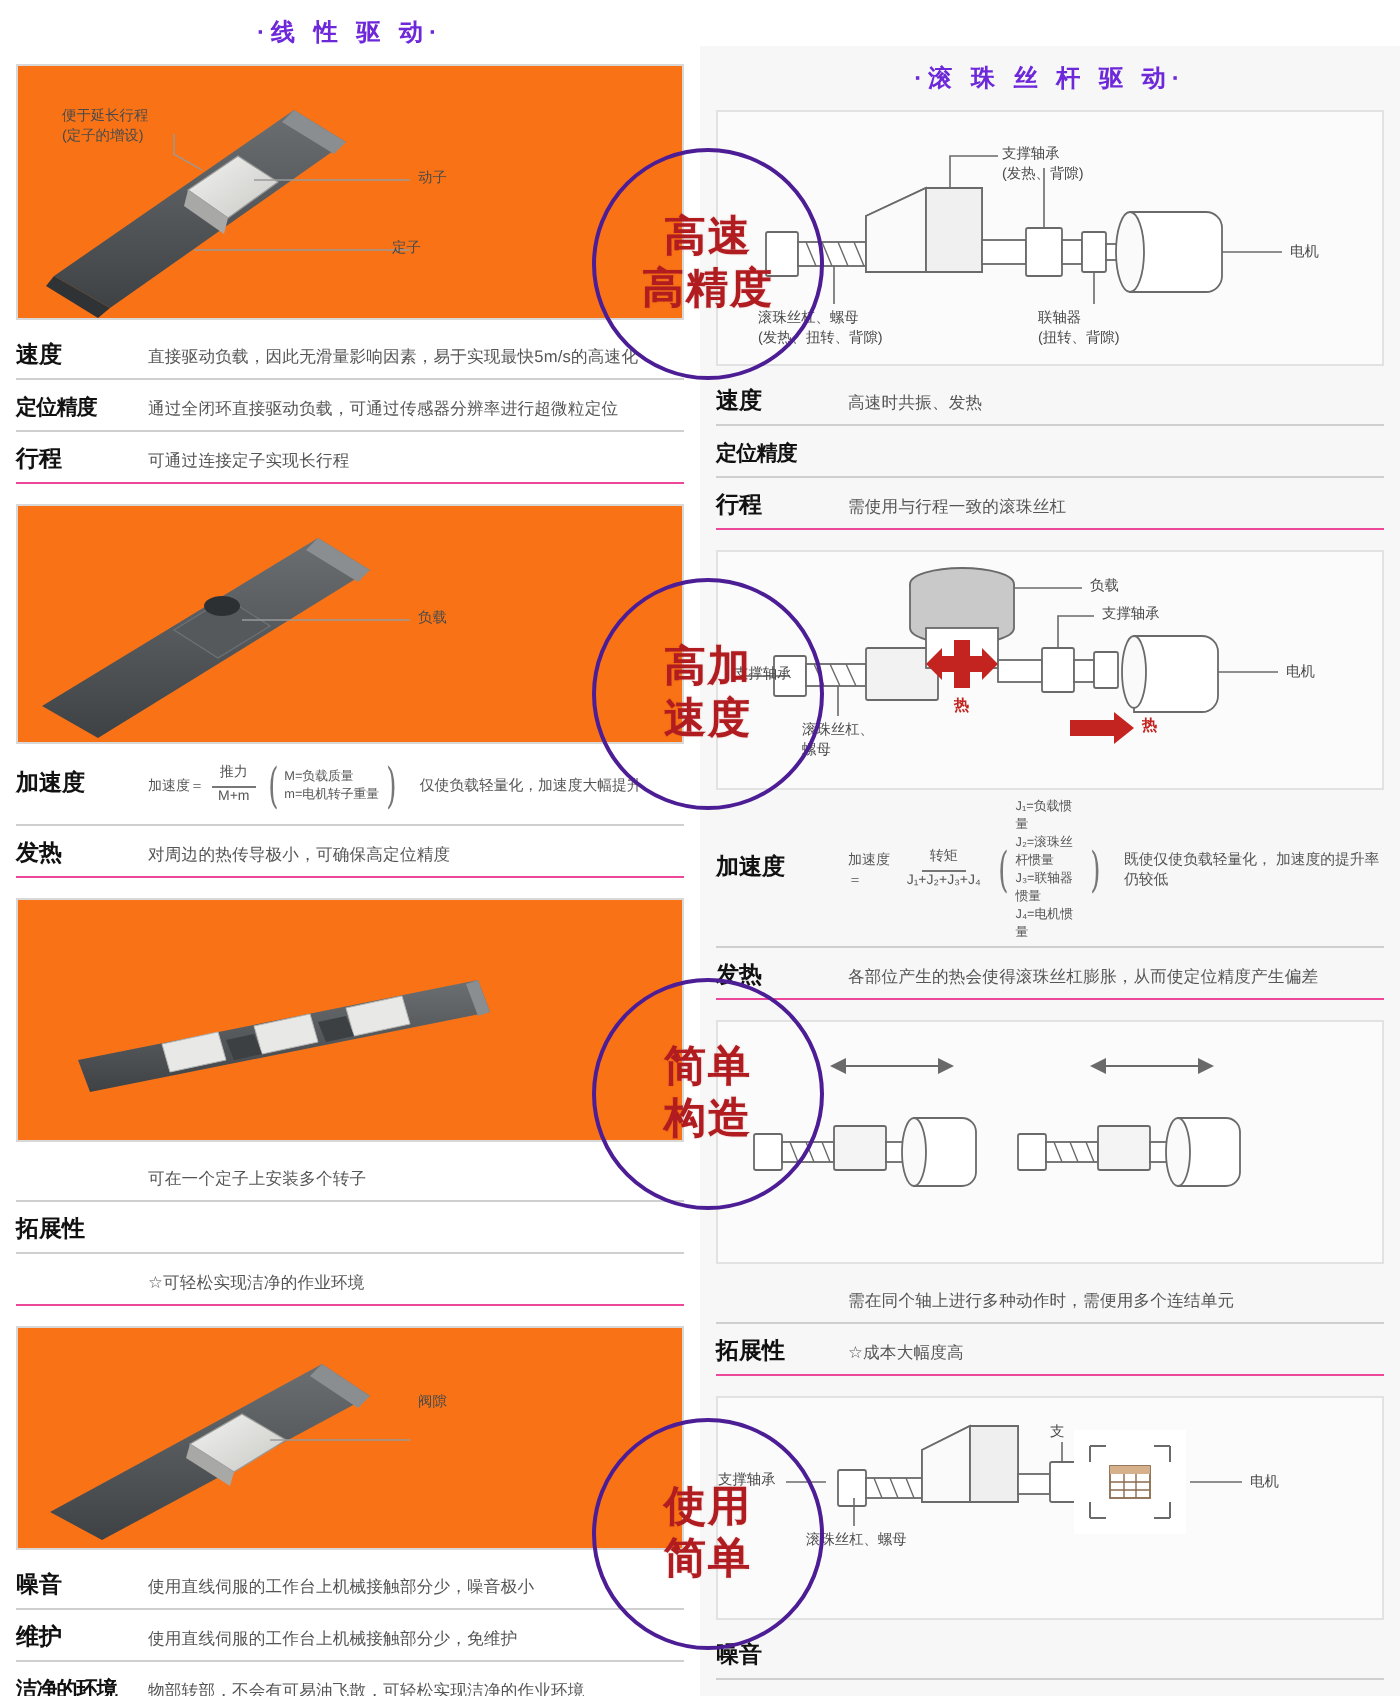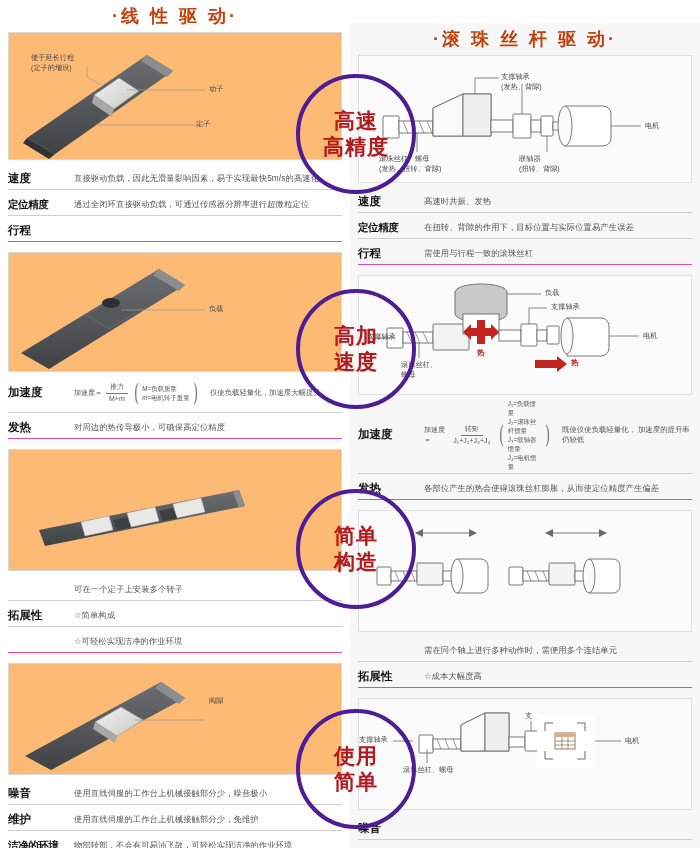--- a/index.html
+++ b/index.html
@@ -10,30 +10,30 @@
     overflow:hidden;
     position:relative;
   }
   .page{width:700px;height:848px;position:relative;display:flex;}
   .col{width:350px;position:relative;box-sizing:border-box;}
   .col.right{background:#f7f7f7;margin-top:23px;}
 
   
   .col-head{
     height:32px;display:flex;align-items:center;justify-content:center;
-    font-size:18px;font-weight:bold;letter-spacing:3px;color:#c2410c;
+    font-size:12px;font-weight:bold;letter-spacing:3px;color:#6d28d9;
   }
 
   
   .section{position:relative;}
   .figure{
     position:relative;
     margin:0 8px;
     border:1px solid #d8d8d8;
-    background:#fdba74;
+    background:#f97316;
     box-sizing:border-box;
     overflow:hidden;
   }
   .col.right .figure{background:#fbfbfb;border-color:#e2e2e2;}
   .fig-h1{height:128px;}
   .fig-h2{height:120px;}
   .fig-h3{height:122px;}
   .fig-h4{height:112px;}
 
   
@@ -79,21 +79,21 @@
     font-size:24px;color:#777;font-family:"DejaVu Serif",serif;
     line-height:1;transform:scaleX(.55);
   }
   .brace-items{display:flex;flex-direction:column;font-size:6.4px;color:#555;line-height:9px;padding:0 1px;}
   .fnote{font-size:7.4px;color:#555;line-height:10px;margin-left:4px;}
 
   
   .badge{
     position:absolute;
     width:112px;height:112px;border-radius:50%;
-    border:4px solid #4c1d95;
+    border:2px solid #4c1d95;
     display:flex;flex-direction:column;align-items:center;justify-content:center;
     color:#b01c20;font-weight:bold;font-size:21px;line-height:1.22;
     letter-spacing:1px;
     z-index:6;
     background:transparent;
     text-shadow:0 0 1px rgba(176,28,32,.25);
   }
 
   
   .dg{position:absolute;inset:0;}
@@ -146,20 +146,21 @@
         <div class="srow">
           <div class="slabel">速度</div>
           <div class="sval">直接驱动负载，因此无滑量影响因素，易于实现最快5m/s的高速化</div>
         </div>
         <div class="srow">
           <div class="slabel wide">定位精度</div>
           <div class="sval">通过全闭环直接驱动负载，可通过传感器分辨率进行超微粒定位</div>
         </div>
         <div class="srow">
           <div class="slabel">行程</div>
+          <div class="sval">可通过连接定子实现长行程</div>
         </div>
       </div>
     </div>
 
     <div class="section" style="margin-top:10px;">
       <div class="figure fig-h2">
         <div class="dg">
           <svg width="334" height="118" viewBox="0 0 334 118">
             <polygon points="12,100 150,16 176,32 40,116" fill="url(#railg)"></polygon>
             <polygon points="150,16 176,32 170,38 144,22" fill="#8a8e90"></polygon>
@@ -221,21 +222,20 @@
         <span>简单</span>
         <span>构造</span>
       </div>
       <div class="specs">
         <div class="srow blank">
           <div class="slabel"></div>
           <div class="sval">可在一个定子上安装多个转子</div>
         </div>
         <div class="srow">
           <div class="slabel">拓展性</div>
-          <div class="sval">☆简单构成</div>
         </div>
         <div class="srow blank">
           <div class="slabel"></div>
           <div class="sval">☆可轻松实现洁净的作业环境</div>
         </div>
       </div>
     </div>
 
     <div class="section" style="margin-top:10px;">
       <div class="figure fig-h4">
@@ -308,21 +308,20 @@
 (扭转、背隙)</div>
         </div>
       </div>
       <div class="specs">
         <div class="srow">
           <div class="slabel">速度</div>
           <div class="sval">高速时共振、发热</div>
         </div>
         <div class="srow">
           <div class="slabel wide">定位精度</div>
-          <div class="sval">在扭转、背隙的作用下，目标位置与实际位置易产生误差</div>
         </div>
         <div class="srow">
           <div class="slabel">行程</div>
           <div class="sval">需使用与行程一致的滚珠丝杠</div>
         </div>
       </div>
     </div>
 
     <div class="section" style="margin-top:10px;">
       <div class="figure fig-h2">

